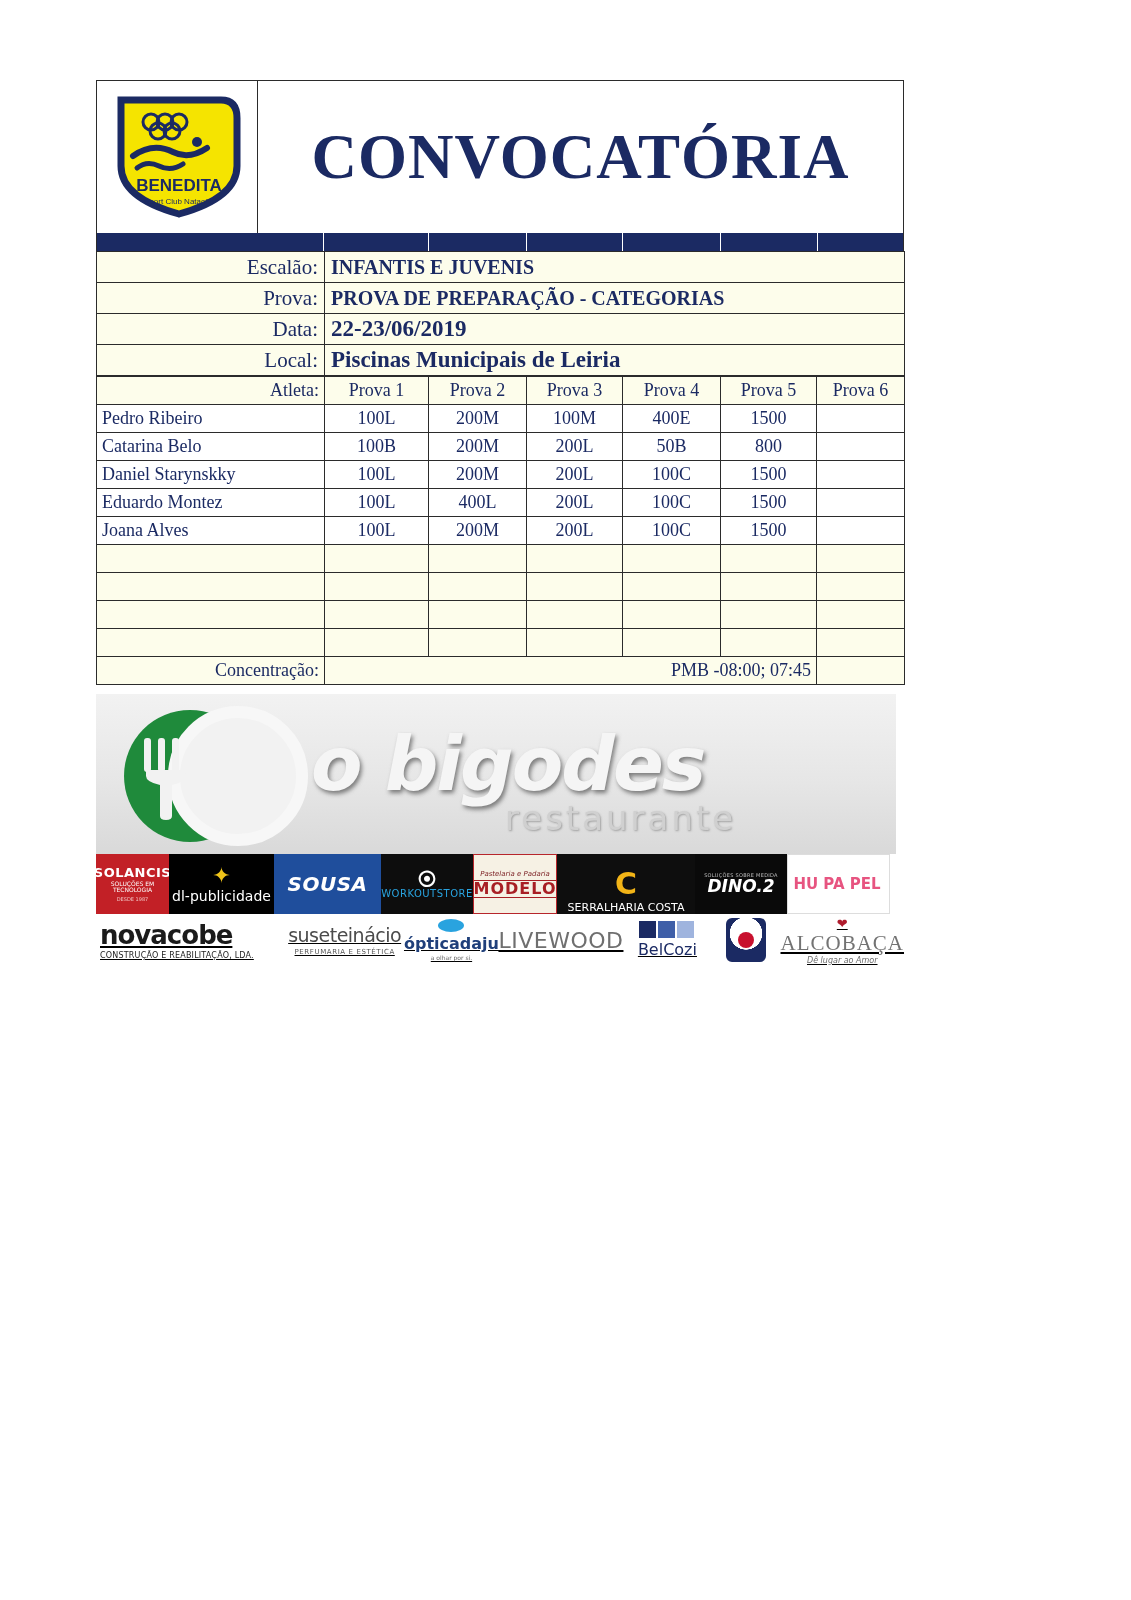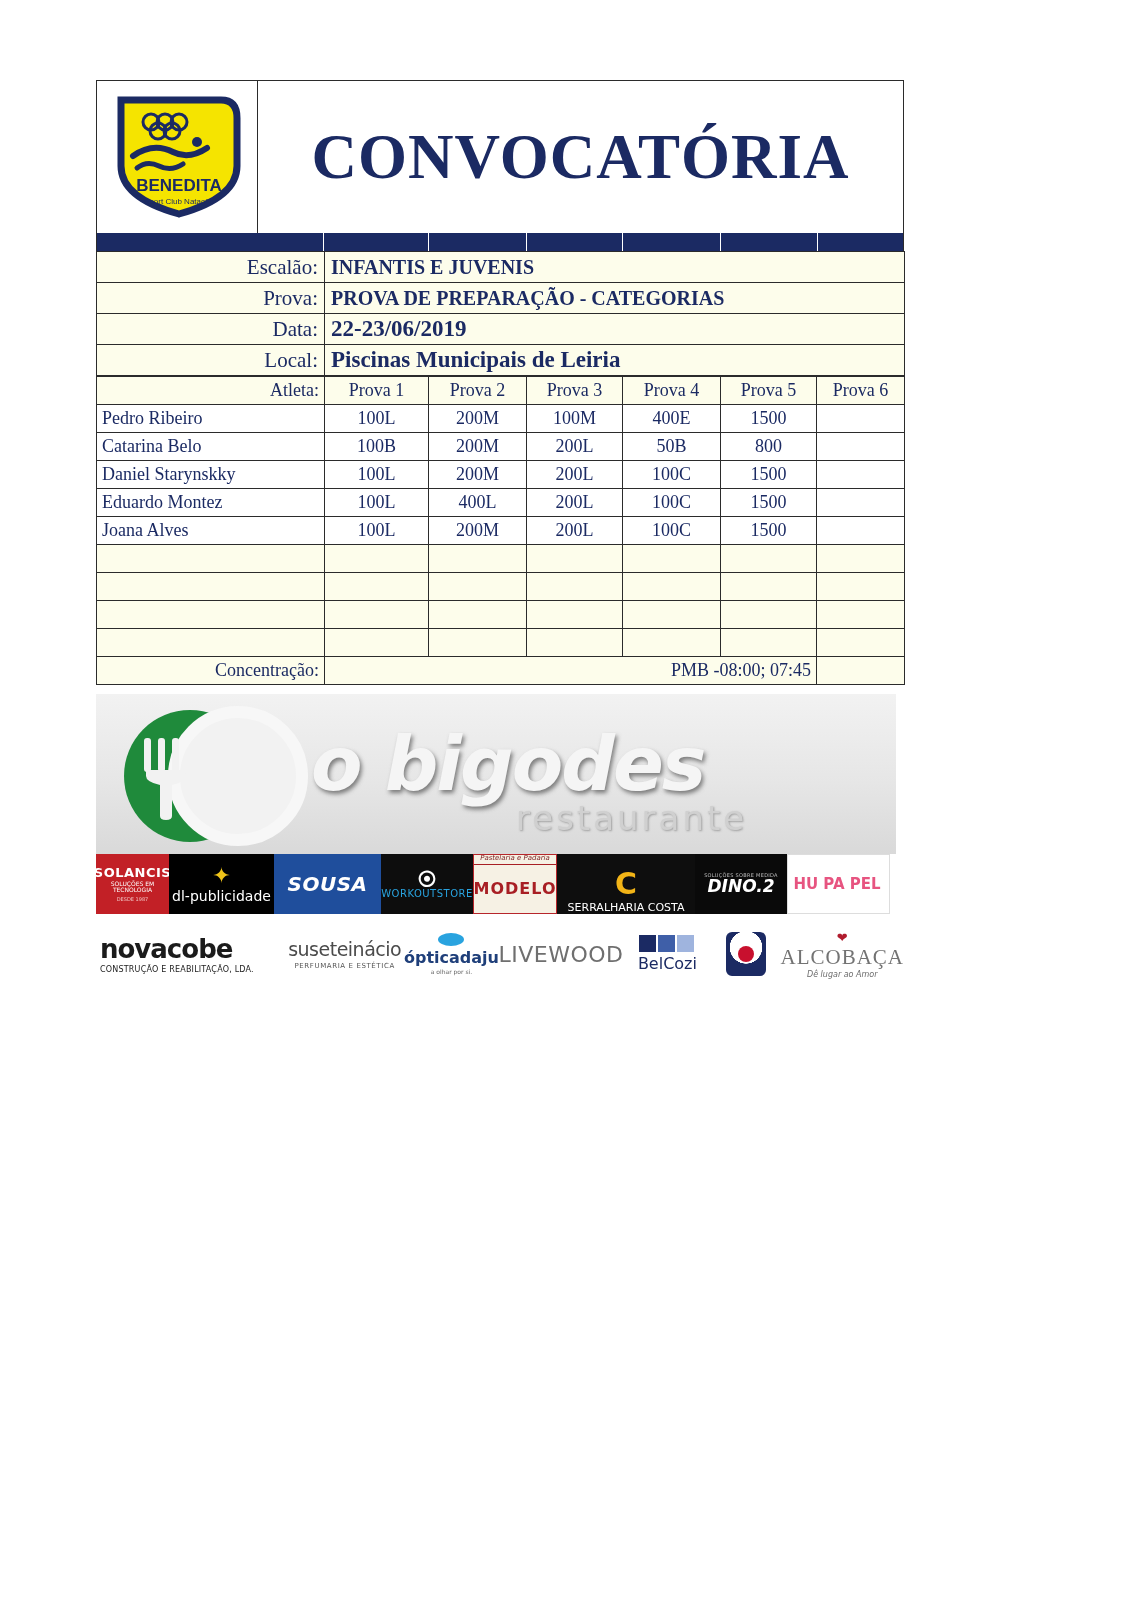--- a/index.html
+++ b/index.html
@@ -204,34 +204,34 @@
     font-family: "DejaVu Sans", sans-serif;
     font-weight: bold;
     font-style: italic;
     font-size: 75px;
     color: #f5f5f5;
     text-shadow: 2px 3px 4px rgba(90,90,90,0.75);
     letter-spacing: -2px;
   }
   .bigodes-sub {
     position: absolute;
-    left: 420px; top: 104px;
+    left: 409px; top: 104px;
     font-family: "DejaVu Sans", sans-serif;
     font-size: 34px;
     color: #d0d0d0;
     letter-spacing: 3px;
     text-shadow: 1px 1px 2px rgba(120,120,120,0.6);
   }
 
   .logo-row {
     display: flex;
     width: 808px;
   }
   .logo-row.row1 { height: 60px; }
-  .logo-row.row2 { height: 48px; margin-top: 16px; align-items: center; }
+  .logo-row.row2 { height: 48px; margin-top: 2px; align-items: center; text-decoration: underline; }
   .lg {
     position: relative;
     overflow: hidden;
     display: flex;
     align-items: center;
     justify-content: center;
     font-family: "DejaVu Sans", sans-serif;
     text-align: center;
     line-height: 1;
   }
@@ -248,21 +248,21 @@
   .lg-sousa { width: 107px; background: #1f4e9c; color: #fff; }
   .lg-sousa .t { font-size: 20px; font-weight: bold; font-style: italic; letter-spacing: .5px;}
 
   .lg-workout { width: 92px; background: #0d0d0d; color: #fff; flex-direction: column; }
   .lg-workout .mark { font-size: 19px; color: #fff; font-weight: bold; }
   .lg-workout .t { font-size: 10px; letter-spacing: .5px; }
   .lg-workout .t span { color: #29a3df; }
 
   .lg-modelo { width: 84px; background: #f6f1e4; color: #a81f24; flex-direction: column; border: 1px solid #b7262b; box-sizing: border-box;}
   .lg-modelo .t1 { font-size: 7px; color: #7a1c20; font-style: italic;}
-  .lg-modelo .t2 { font-size: 16px; font-weight: bold; letter-spacing: 1px; border:1px solid #a81f24; padding:16px 4px; margin-top:2px;}
+  .lg-modelo .t2 { font-size: 16px; font-weight: bold; letter-spacing: 1px; border:1px solid #a81f24; padding:0 4px; margin-top:2px;}
 
   .lg-costa { width: 138px; background: #0e0e0e; color: #fff; position: relative; }
   .lg-costa .g { font-size: 30px; font-weight: bold; color: #f2b417; }
   .lg-costa .cap { position: absolute; bottom: 1px; left: 0; right: 0; font-size: 11px; color: #fff; }
 
   .lg-dinos { width: 92px; background: #0a0a0a; color: #fff; flex-direction: column; }
   .lg-dinos .small { font-size: 5px; color: #bdbdbd; letter-spacing: .3px;}
   .lg-dinos .t { font-size: 17px; font-weight: bold; font-style: italic; }
 
   .lg-hupapel { width: 103px; background: #fff; color: #333; border: 1px solid #ddd; box-sizing: border-box; }

